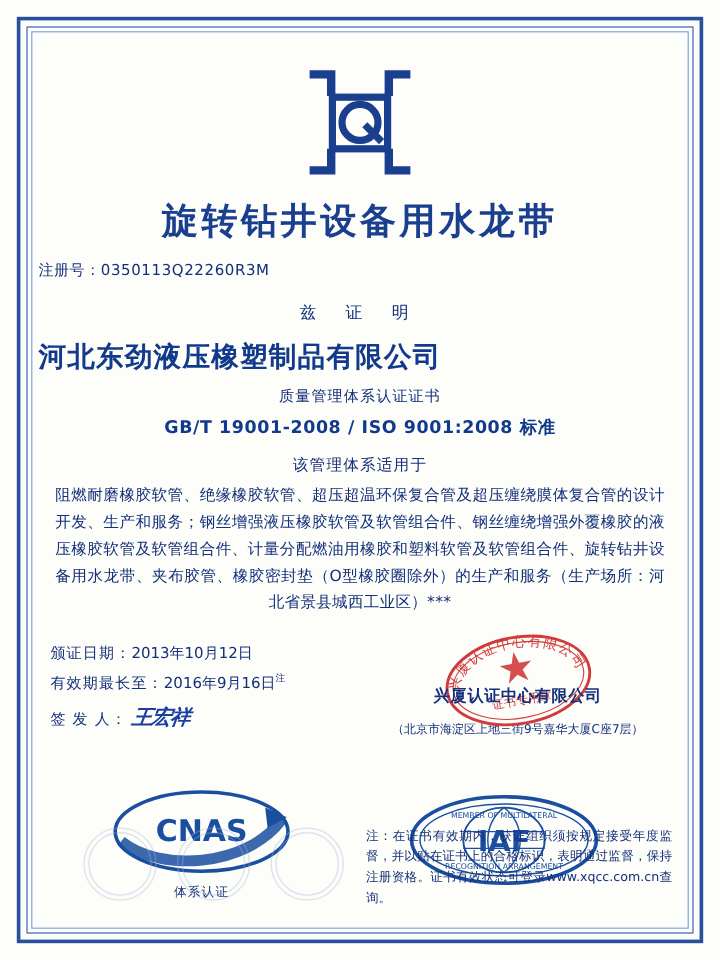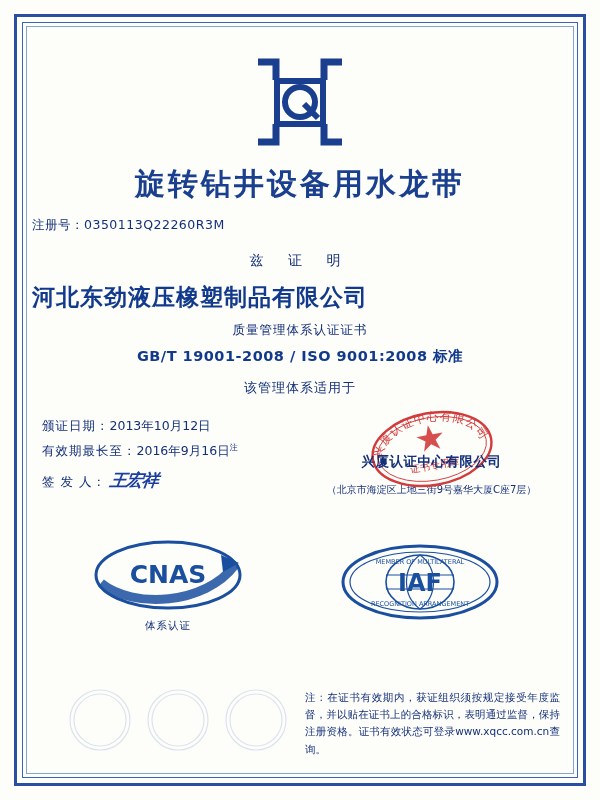--- a/index.html
+++ b/index.html
@@ -284,20 +284,21 @@
     </div>
 
     <div class="hereby">兹 证 明</div>
 
     <div class="company">河北东劲液压橡塑制品有限公司</div>
     <div class="address">质量管理体系认证证书</div>
 
     <div class="standard">GB/T 19001-2008 / ISO 9001:2008 标准</div>
 
     <div class="scope-label">该管理体系适用于</div>
+    <div class="scope-text">阻燃耐磨橡胶软管、绝缘橡胶软管、超压超温环保复合管及超压缠绕膜体复合管的设计开发、生产和服务；钢丝增强液压橡胶软管及软管组合件、钢丝缠绕增强外覆橡胶的液压橡胶软管及软管组合件、计量分配燃油用橡胶和塑料软管及软管组合件、旋转钻井设备用水龙带、夹布胶管、橡胶密封垫（O型橡胶圈除外）的生产和服务（生产场所：河北省景县城西工业区）***</div>
 
     <div class="lower">
       <div class="dates">
         <div class="row">
           <span class="lbl">颁证日期：</span><span>2013年10月12日</span>
         </div>
         <div class="row">
           <span class="lbl">有效期最长至：</span><span>2016年9月16日</span><sup style="font-size:8px">注</sup>
         </div>
         <div class="row">

